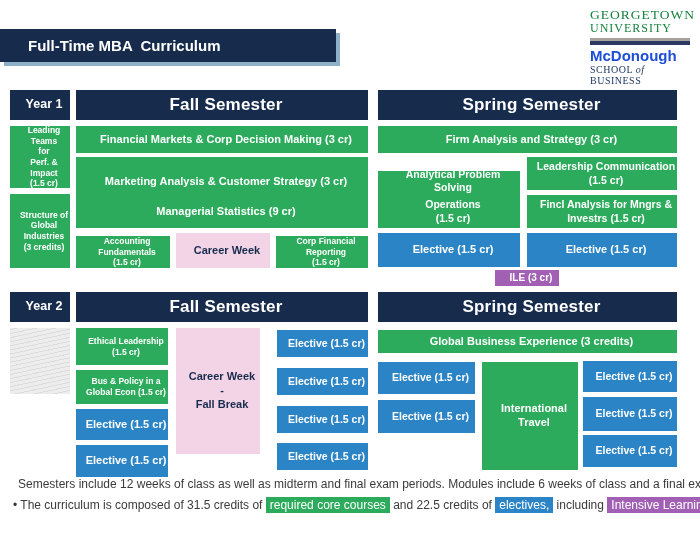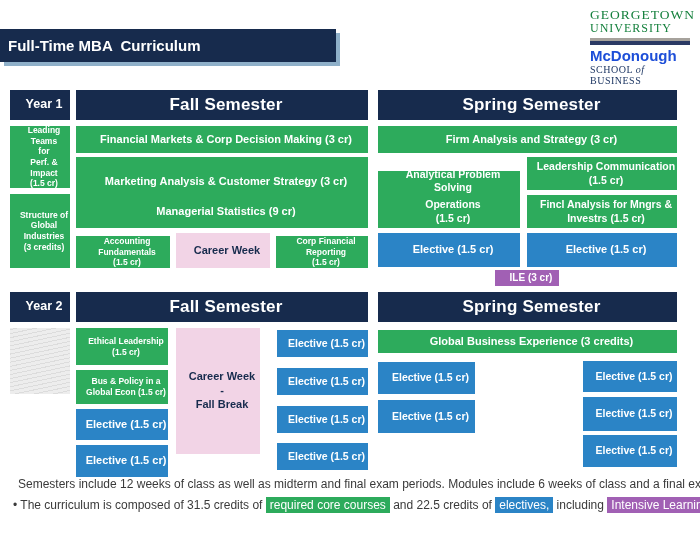--- a/index.html
+++ b/index.html
@@ -26,21 +26,21 @@
   .fs105{font-size:10.5px;}
   .fs11{font-size:11px;}
   .hdr{font-size:17px;letter-spacing:.2px;}
   .yearhdr{font-size:12.5px;}
 
   
   #title-bar{
     position:absolute;left:0;top:29px;width:336px;height:33px;background:#172b4d;
     box-shadow:4px 4px 0 #8fb0c9;display:flex;align-items:center;
   }
-  #title-bar span{color:#fff;font-weight:bold;font-size:15px;padding-left:8px;white-space:pre;}
+  #title-bar span{color:#fff;font-weight:bold;font-size:15px;padding-left:28px;white-space:pre;}
 
   
   #logo{position:absolute;left:590px;top:8px;width:104px;}
   .gu-line{font-family:"Liberation Serif","DejaVu Serif",serif;color:#15803d;
     font-size:13.5px;letter-spacing:1px;line-height:1.05;}
   .gu-line2{font-size:12px;}
   #logo-divider{margin:3px 0 3px 0;width:100px;}
   #logo-divider .g{height:3px;background:#a6a29c;}
   #logo-divider .n{height:4px;background:#2b3a64;}
   .mcd{color:#1d4ed8;font-weight:bold;font-size:15px;line-height:1.1;}
@@ -132,20 +132,22 @@
 Fall Break</div>
 
   <div class="box blue fs105" style="left:277px;top:330px;width:91px;height:27px;">Elective (1.5 cr)</div>
   <div class="box blue fs105" style="left:277px;top:368px;width:91px;height:27px;">Elective (1.5 cr)</div>
   <div class="box blue fs105" style="left:277px;top:406px;width:91px;height:27px;">Elective (1.5 cr)</div>
   <div class="box blue fs105" style="left:277px;top:443px;width:91px;height:27px;">Elective (1.5 cr)</div>
 
   <div class="box green fs11" style="left:378px;top:330px;width:299px;height:23px;">Global Business Experience (3 credits)</div>
   <div class="box blue fs105" style="left:378px;top:362px;width:97px;height:32px;">Elective (1.5 cr)</div>
   <div class="box blue fs105" style="left:378px;top:400px;width:97px;height:33px;">Elective (1.5 cr)</div>
+  <div class="box green fs11" style="left:482px;top:362px;width:96px;height:108px;">International
+Travel</div>
   <div class="box blue fs105" style="left:583px;top:361px;width:94px;height:31px;">Elective (1.5 cr)</div>
   <div class="box blue fs105" style="left:583px;top:397px;width:94px;height:34px;">Elective (1.5 cr)</div>
   <div class="box blue fs105" style="left:583px;top:435px;width:94px;height:32px;">Elective (1.5 cr)</div>
 
   <div id="footer-line1">Semesters include 12 weeks of class as well as midterm and final exam periods. Modules include 6 weeks of class and a final exam period.</div>
   <div id="footer-line2"><span>•</span> <span>The curriculum is composed of 31.5 credits of </span><span class="hl hl-green">required core courses</span><span> and 22.5 credits of </span><span class="hl hl-blue">electives,</span><span> including </span><span class="hl hl-purple">Intensive Learning Experiences (ILEs)</span></div>
 
 </div>
 
 </body></html>

